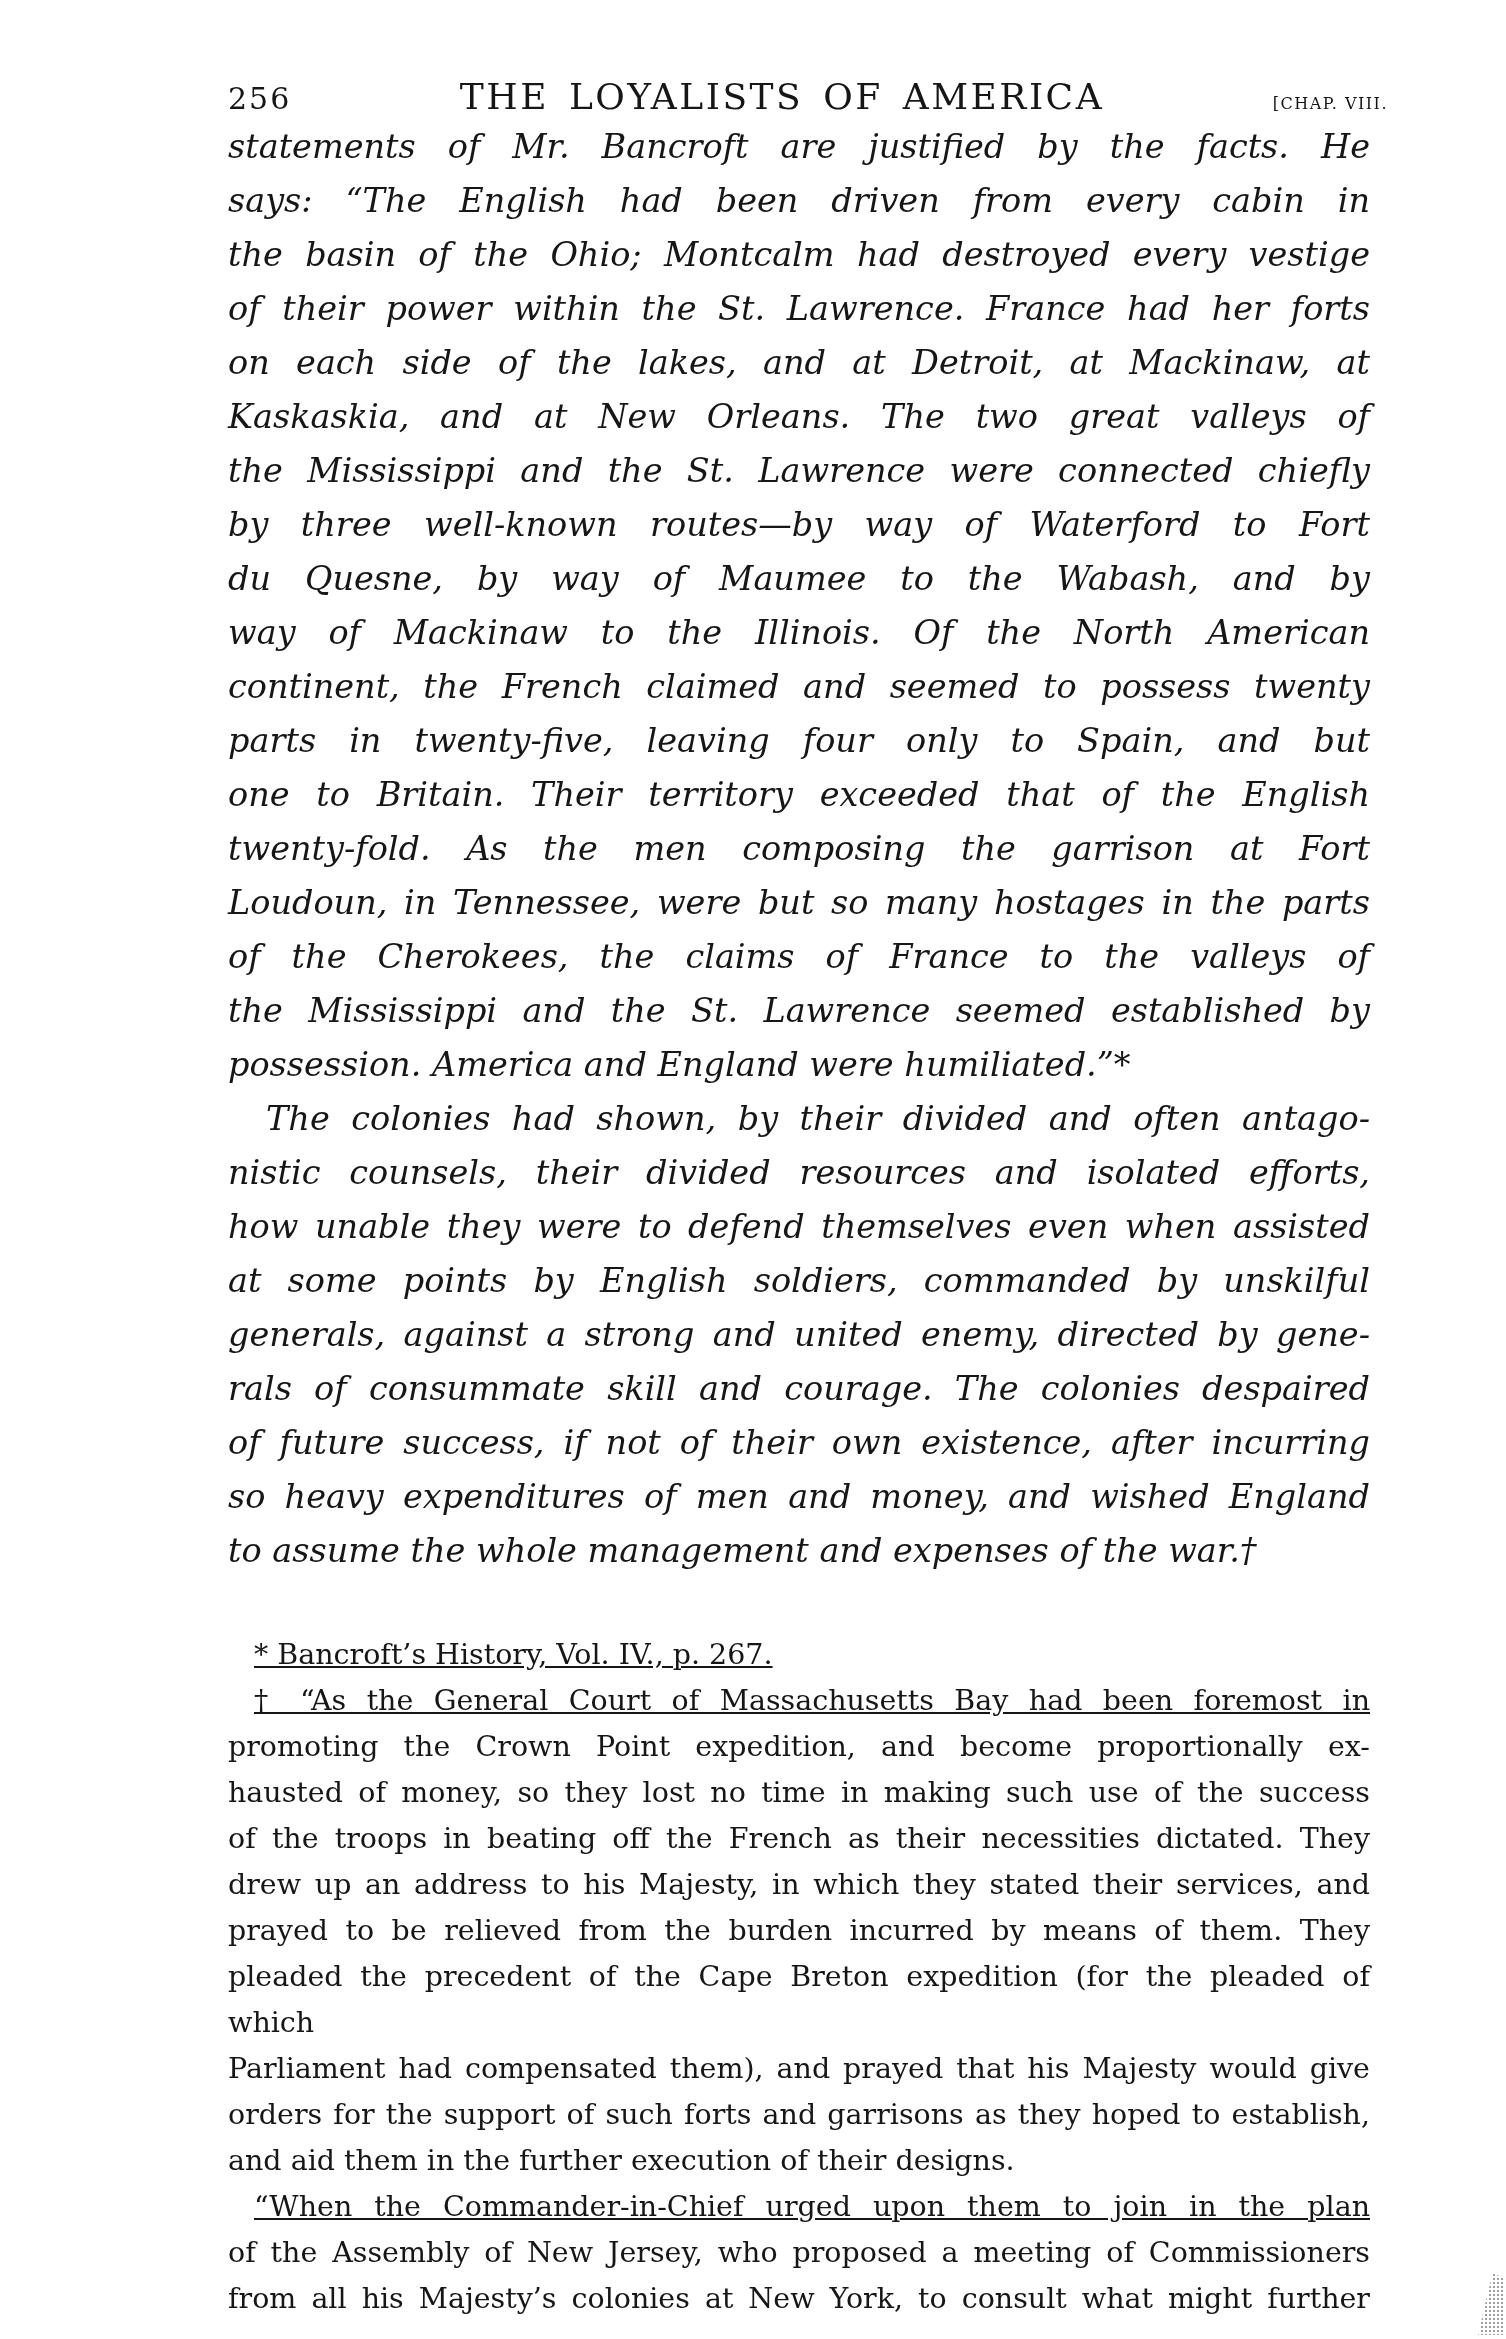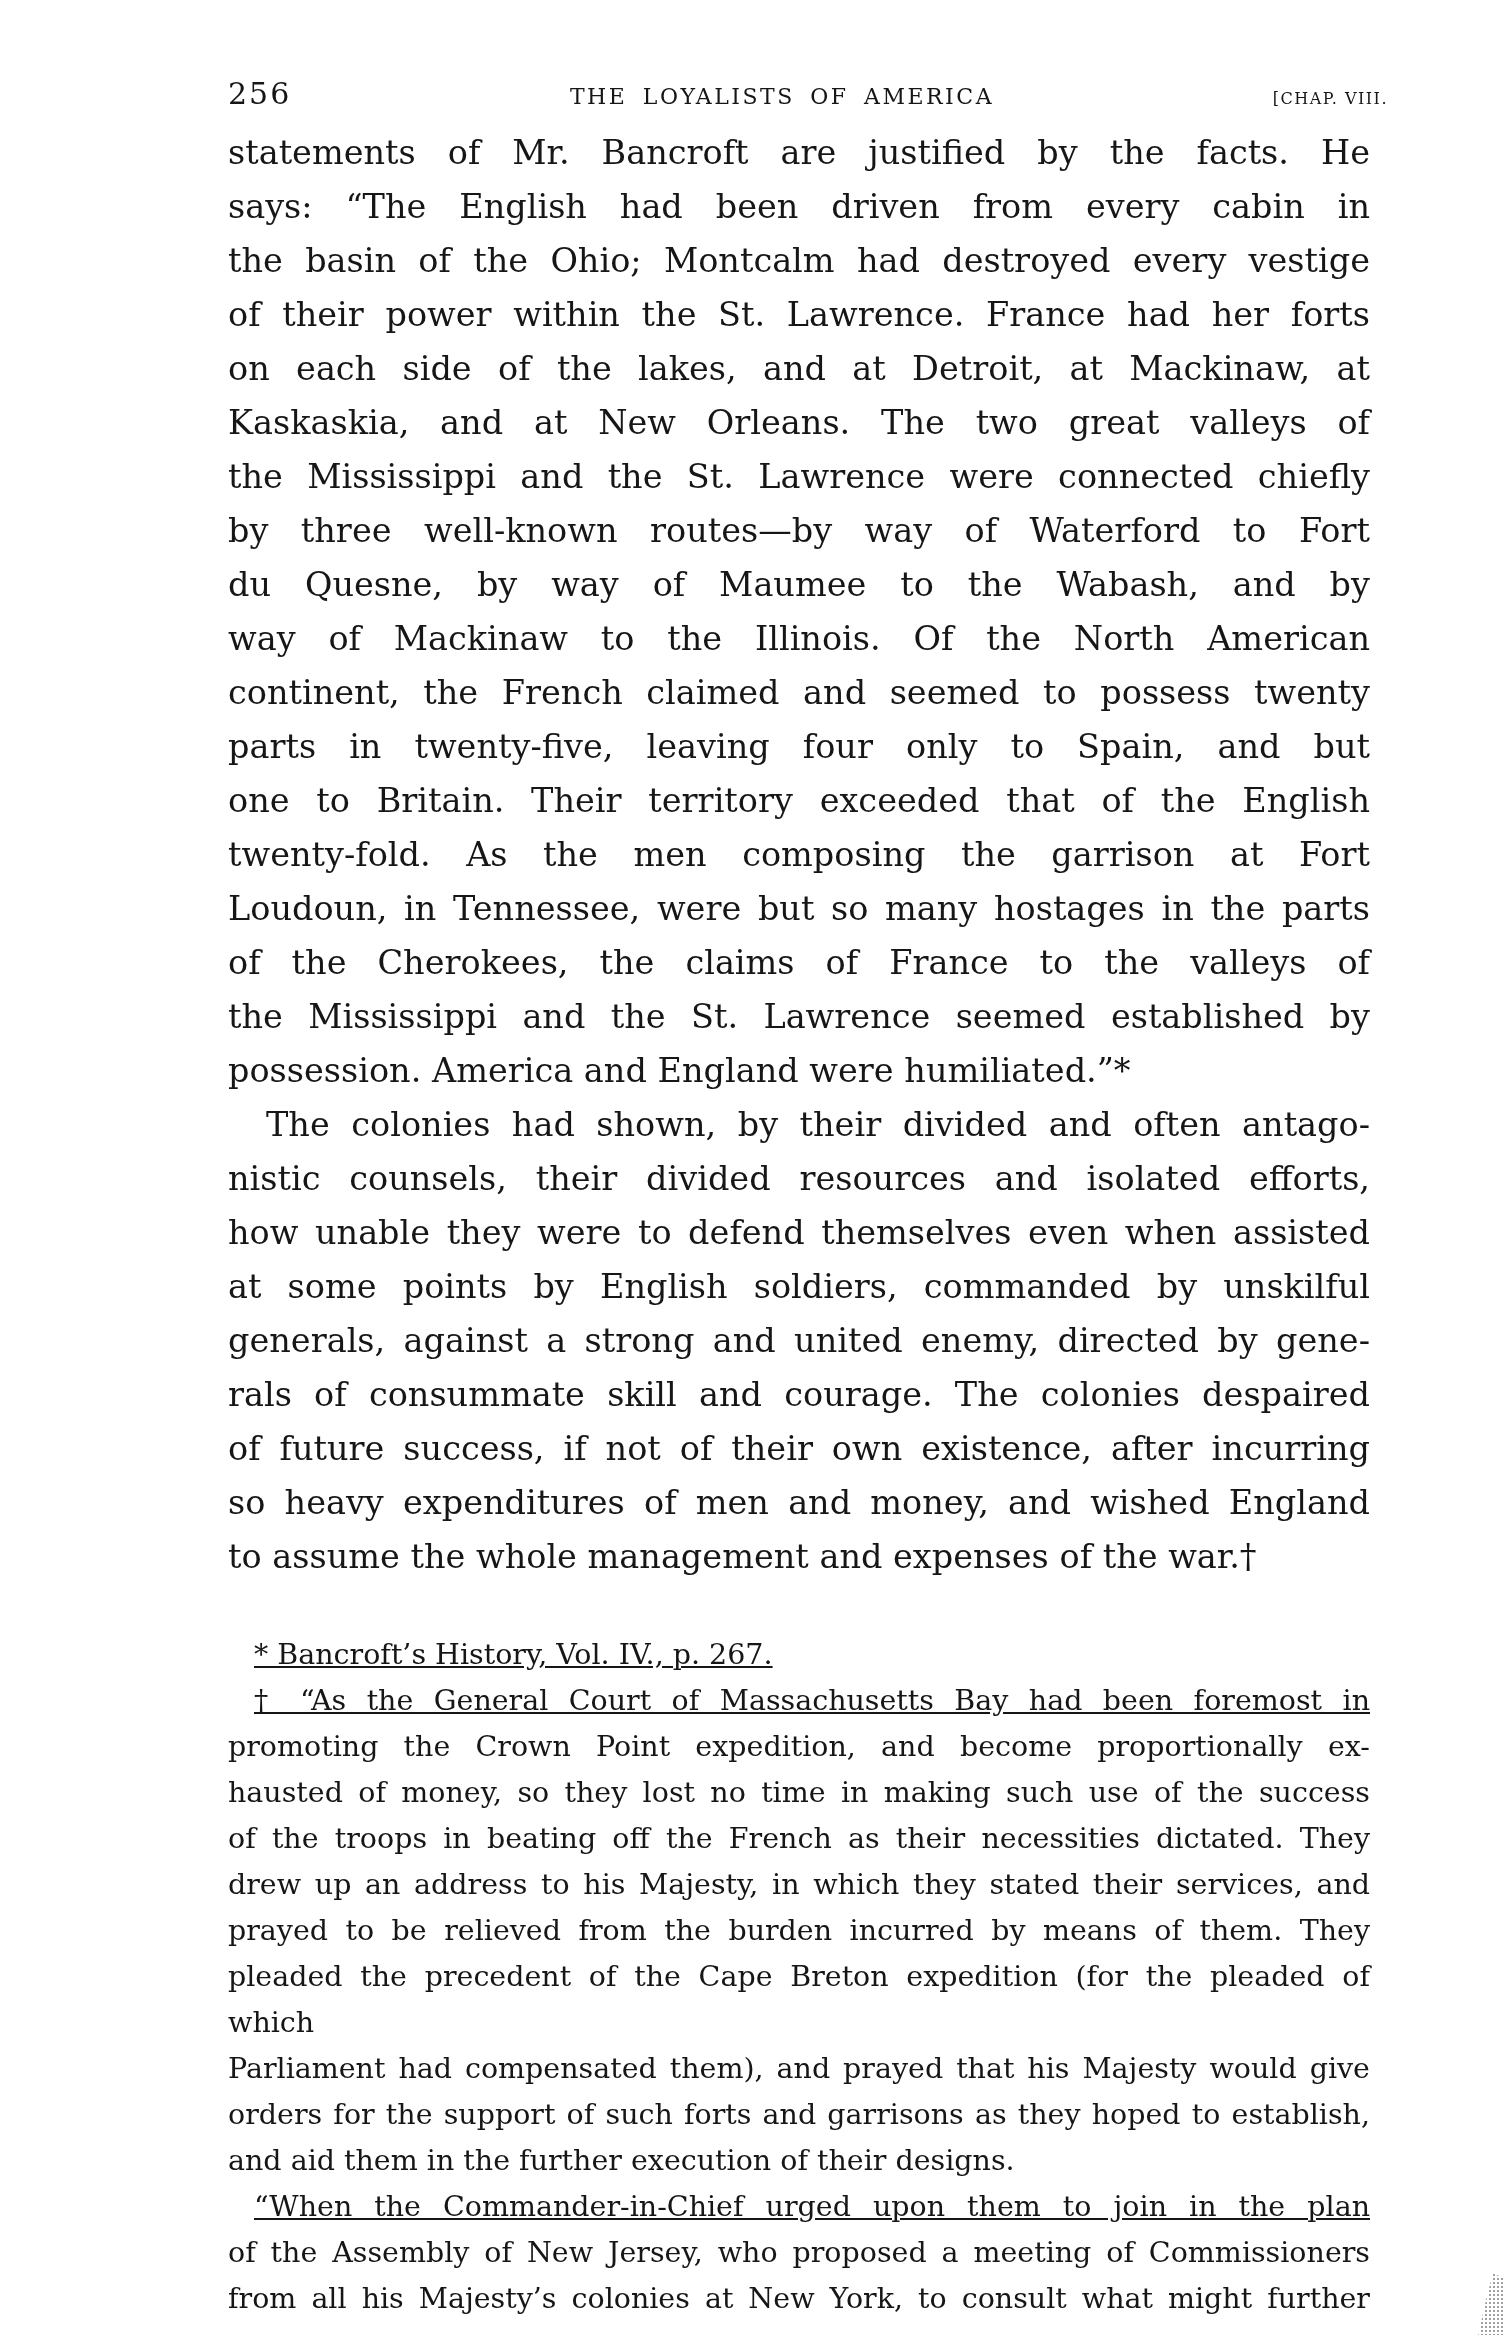--- a/index.html
+++ b/index.html
@@ -11,26 +11,26 @@
     color:#161616;
     overflow:hidden;
     margin:0 auto;
   }
   
   .header{
     position:absolute;left:228px;top:76px;width:1160px;
     display:flex;align-items:baseline;justify-content:space-between;
   }
   .pagenum{font-size:30px;letter-spacing:2px;}
-  .runtitle{font-size:22px;letter-spacing:2.5px;word-spacing:6px;text-align:right;}
+  .runtitle{font-size:36px;letter-spacing:2.5px;word-spacing:6px;text-align:right;}
   .chap{font-size:16px;letter-spacing:1.5px;}
   
   .bodytext{
-    position:absolute;left:228px;top:126px;width:1142px;
-    font-size:33.5px;line-height:54px;
+    position:absolute;left:228px;top:120px;width:1142px;
+    font-size:33.5px;line-height:54px;font-style:italic;
   }
   .fn{
     position:absolute;left:228px;top:1632px;width:1142px;
     font-size:28.5px;line-height:46px;
   }
   .line{white-space:normal;}
   .line.j{text-align:justify;text-align-last:justify;}
   .bodytext .line.ind{text-indent:38px;}
   .fn .line.ind{text-indent:26px;text-decoration:underline;}
   

